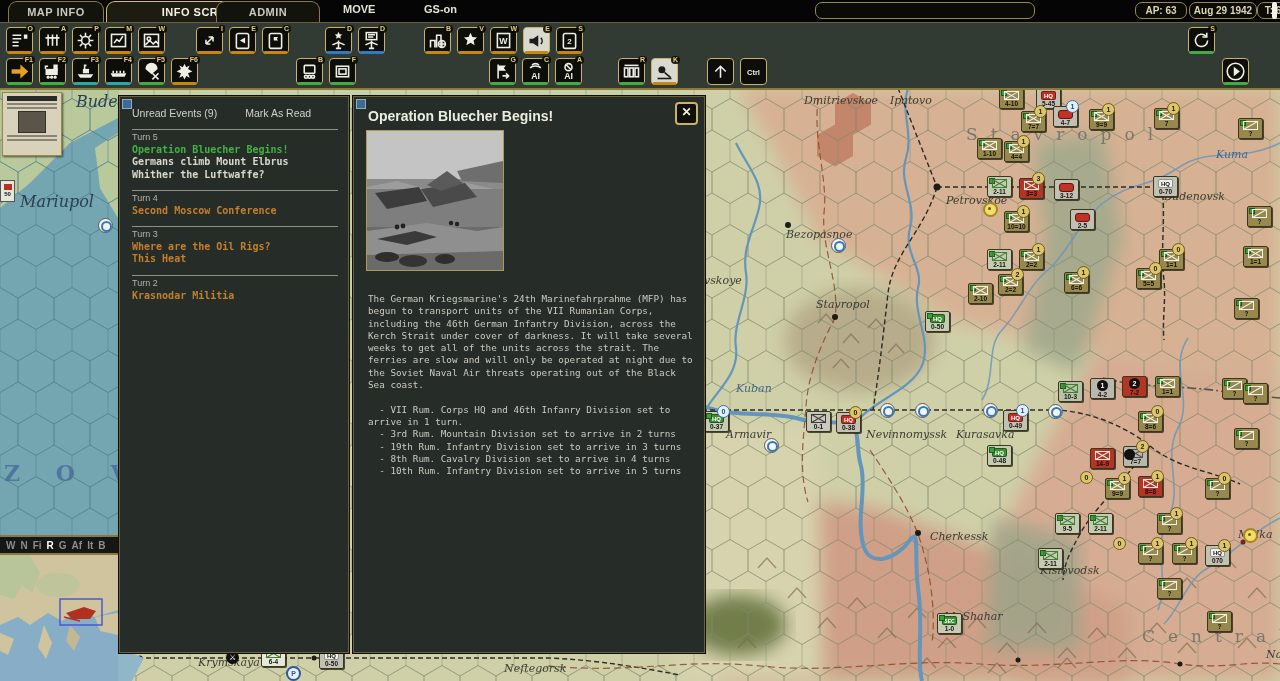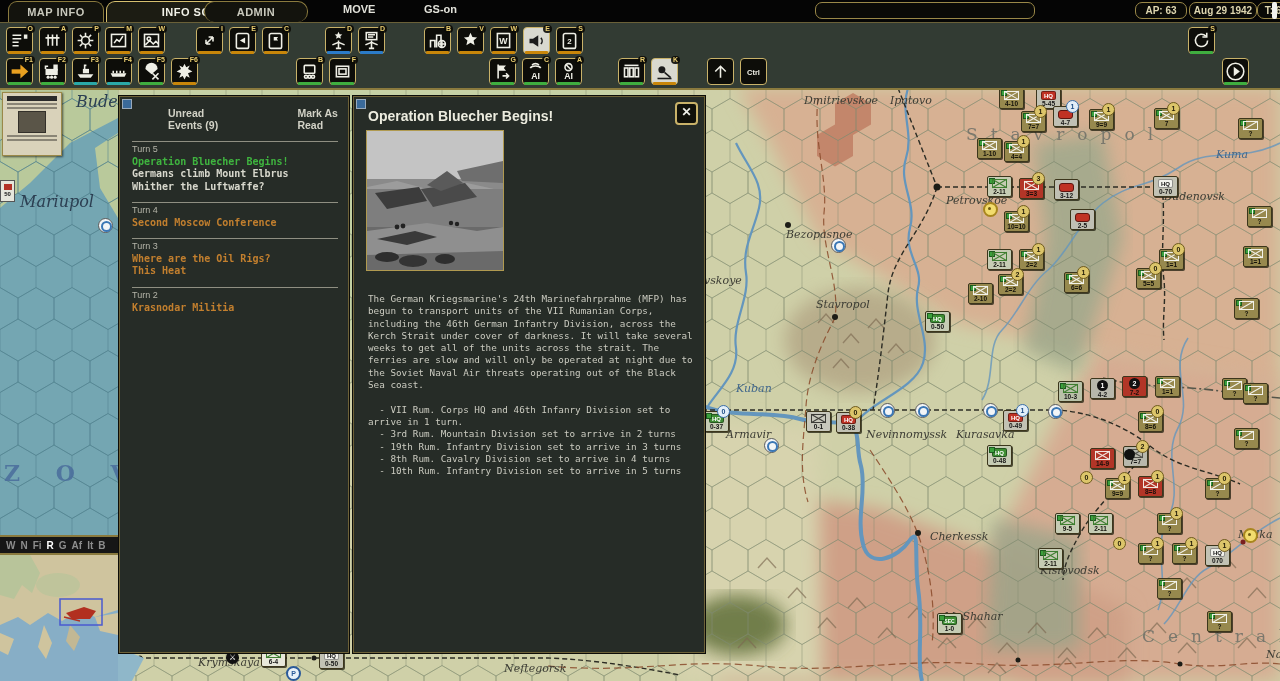--- a/index.html
+++ b/index.html
@@ -78,21 +78,21 @@
        line-height:13px;text-align:center;}
   .mk.bluep{width:11px;height:11px;border-radius:50%;background:#e8f0f8;border:2px solid #2a5a9a;
        color:#2a5a9a;font-size:7px;font-weight:bold;line-height:11px;text-align:center;}
   
   .panel{position:absolute;top:96px;height:557px;background:#262c27;border:1px solid #6d6138;
        box-shadow:0 0 0 1px #0c0c08;z-index:10;box-sizing:border-box;}
   #events{left:119px;width:230px;}
   #dialog{left:353px;width:352px;}
   .pwin{position:absolute;left:2px;top:2px;width:8px;height:8px;background:#3a6a9a;border:1px solid #9ab;}
   #ev-head{display:flex;gap:28px;padding:10px 0 0 12px;}
-  #ev-head span{font-size:10.5px;font-weight:bold;color:#d2d2c6;margin-left:36px;}
+  #ev-head span{font-size:10.5px;font-weight:normal;color:#d2d2c6;}
   #ev-list{padding:10px 10px 0 12px;}
   .ev-grp{border-top:1px solid #8f8f82;padding-top:2px;margin-bottom:9px;}
   .ev-turn{font-size:9px;color:#b4b4a8;margin-bottom:2px;}
   .ev-it{font-family:"DejaVu Sans Mono",monospace;font-size:10px;font-weight:bold;line-height:12.3px;cursor:pointer;}
   .ev-it.unread{color:#d8d8cd;}
   .ev-it.selected{color:#3fb43f;}
   .ev-it.read{color:#c27f2e;}
   #dlg-title{position:absolute;left:14px;top:11px;font-size:14px;font-weight:bold;color:#ececе2;color:#ececdf;}
   #dlg-close{position:absolute;right:6px;top:5px;width:19px;height:19px;border:2px solid #c9b269;border-radius:4px;
        background:#101009;color:#f0f0e8;font-size:12px;font-weight:bold;text-align:center;line-height:17px;cursor:pointer;}
@@ -102,21 +102,21 @@
 </style>
 </head>
 <body>
 
 <div id="app">
 
   <div id="topbar">
     <div id="tabs">
         <div class="tab" style="left: 8px; width: 94px;">MAP INFO</div>
         <div class="tab active" style="left: 106px; width: 106px; padding-left: 46px;">INFO SCREENS</div>
-        <div class="tab" style="left: 204px; width: 102px; border-radius: 10px;">ADMIN</div>
+        <div class="tab" style="left: 216px; width: 102px;">ADMIN</div>
       </div>
     <div id="toplabels">
         <span class="toplabel" style="left: 343px;">MOVE</span>
         <span class="toplabel" style="left: 424px;">GS-on</span>
       </div>
     <div class="tb-box" style="left:815px;width:218px;"></div>
     <div class="tb-box" style="left:1135px;width:50px;">AP: 63</div>
     <div class="tb-box" style="left:1189px;width:66px;">Aug 29 1942</div>
     <div class="tb-box" style="left:1257px;width:30px;">T: 6</div>
     <div id="caret"></div>

